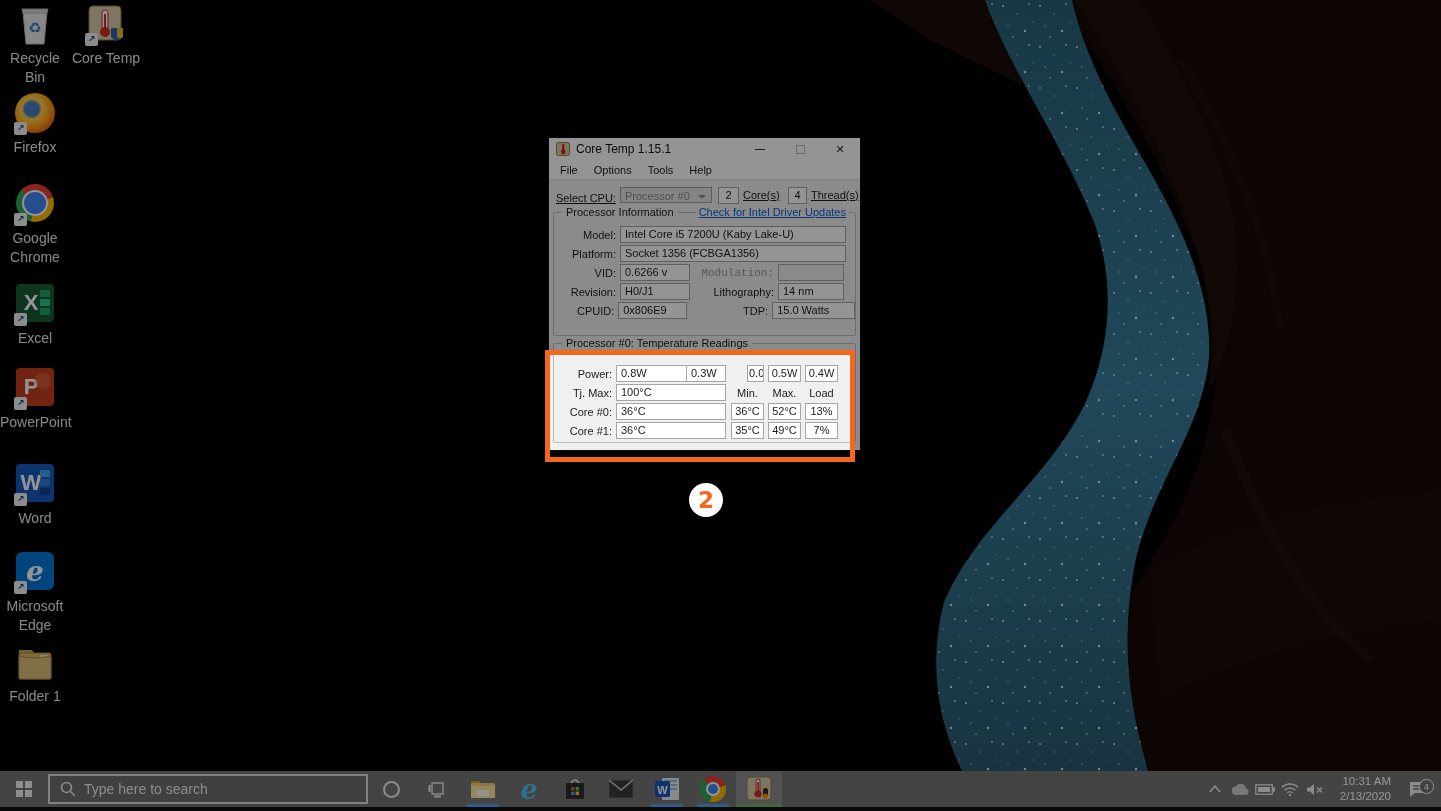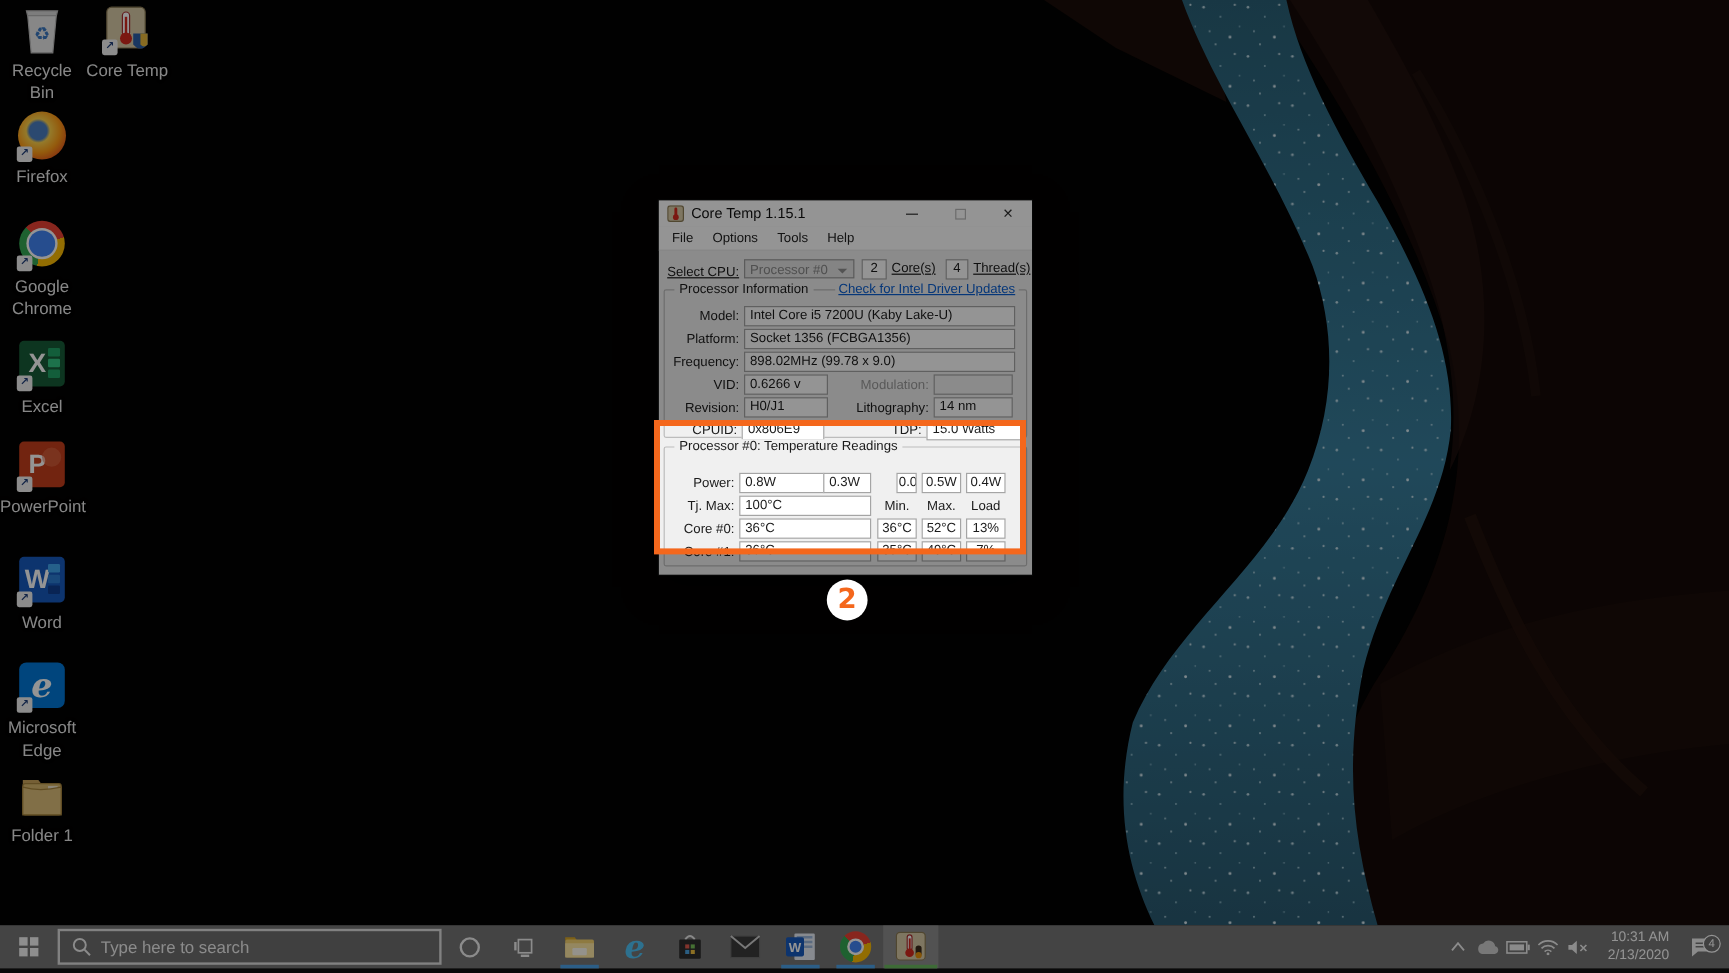--- a/index.html
+++ b/index.html
@@ -22,41 +22,41 @@
     border-radius:2px; font-size:9px; line-height:13px; font-weight:bold; color:#1f3f7a;
     text-align:center; font-family:"DejaVu Sans", sans-serif;
   }
   .tile { width:38px; height:38px; margin:2px auto 0; border-radius:4px; position:relative;
           display:flex; align-items:center; justify-content:center; }
   .tile .letter { color:#fff; font-weight:bold; font-size:22px; }
   .office-strip { position:absolute; right:4px; top:6px; width:10px; display:flex; flex-direction:column; gap:2px; }
   .office-strip i { display:block; height:7px; border-radius:1px; }
   
   .win {
-    position:absolute; left:549px; top:167px; width:311px; height:312px; z-index:10;
+    position:absolute; left:549px; top:138px; width:311px; height:312px; z-index:10;
     background:#f0f0f0; outline:1px solid rgba(20,20,20,.6);
     box-shadow:0 10px 26px rgba(0,0,0,.65); font-size:11px; color:#1a1a1a;
   }
   .titlebar { height:22px; background:#fff; display:flex; align-items:center; }
   .titlebar .appico { width:14px; height:14px; margin:0 6px 0 7px; }
   .titlebar .ttl { font-size:12px; color:#111; flex:1; }
   .cap-btn { width:40px; height:22px; display:flex; align-items:center; justify-content:center; font-size:11px; color:#333; }
   .cap-btn .minbar { width:10px; height:1px; background:#333; }
   .cap-btn .maxbox { width:9px; height:9px; border:1px solid #b9b9b9; }
   .menubar { height:20px; background:#fff; display:flex; align-items:center; padding-left:3px; border-bottom:1px solid #e4e4e4; }
   .menubar .mi { padding:0 8px; font-size:11px; color:#222; }
   .crow { position:absolute; display:flex; align-items:center;text-decoration:underline; }
   .fld {
     background:#fff; border:1px solid #a5a5a5; height:17px; line-height:15px;
     padding:0 4px; font-size:11px; color:#1b1b1b; white-space:nowrap; overflow:hidden;
   }
   .fld.center { text-align:center; padding:0 1px; }
   .fld.disabled { background:#f0f0f0; }
   .lblr { text-align:right; padding-right:4px; font-size:11px; color:#1b1b1b; white-space:nowrap; }
-  .lblr.gray, .gray { color:#9a9a9a; }
+  .lblr.gray, .gray { color:#9a9a9a;font-family:Liberation Mono, monospace; }
   .combo {
     width:92px; height:16px; background:#e3e3e3; border:1px solid #9d9d9d; color:#8a8a8a;
     font-size:11px; line-height:16px; padding:0 4px; position:relative;
   }
   .combo .carat { position:absolute; right:5px; top:7px; width:0; height:0;
     border-left:4px solid transparent; border-right:4px solid transparent; border-top:4px solid #8f8f8f; }
   .groupbox { position:absolute; border:1px solid #bcbcbc; border-radius:2px; }
   .groupbox .legend { position:absolute; top:-7px; left:8px; background:#f0f0f0; padding:0 4px; font-size:11px; color:#1b1b1b; white-space:nowrap; }
   .groupbox .legend-link { position:absolute; top:-7px; right:6px; background:#f0f0f0; padding:0 3px; font-size:11px; color:#0b5fd0; text-decoration:underline; white-space:nowrap; }
   .grow { display:flex; align-items:center; margin-bottom:2px; height:17px; }
@@ -291,24 +291,20 @@
 
       <div class="grow">
         <span class="lblr" style="width:66px">Model:</span>
         <span class="fld" style="width:226px">Intel Core i5 7200U (Kaby Lake-U)</span>
       </div>
       <div class="grow">
         <span class="lblr" style="width:66px">Platform:</span>
         <span class="fld" style="width:226px">Socket 1356 (FCBGA1356)</span>
       </div>
       <div class="grow">
-        <span class="lblr" style="width:66px">Frequency:</span>
-        <span class="fld" style="width:226px">898.02MHz (99.78 x 9.0)</span>
-      </div>
-      <div class="grow">
         <span class="lblr" style="width:66px">VID:</span>
         <span class="fld" style="width:70px">0.6266 v</span>
         <span class="lblr gray" style="width:88px">Modulation:</span>
         <span class="fld disabled" style="width:66px"></span>
       </div>
       <div class="grow">
         <span class="lblr" style="width:66px">Revision:</span>
         <span class="fld" style="width:70px">H0/J1</span>
         <span class="lblr" style="width:88px">Lithography:</span>
         <span class="fld" style="width:66px">14 nm</span>

